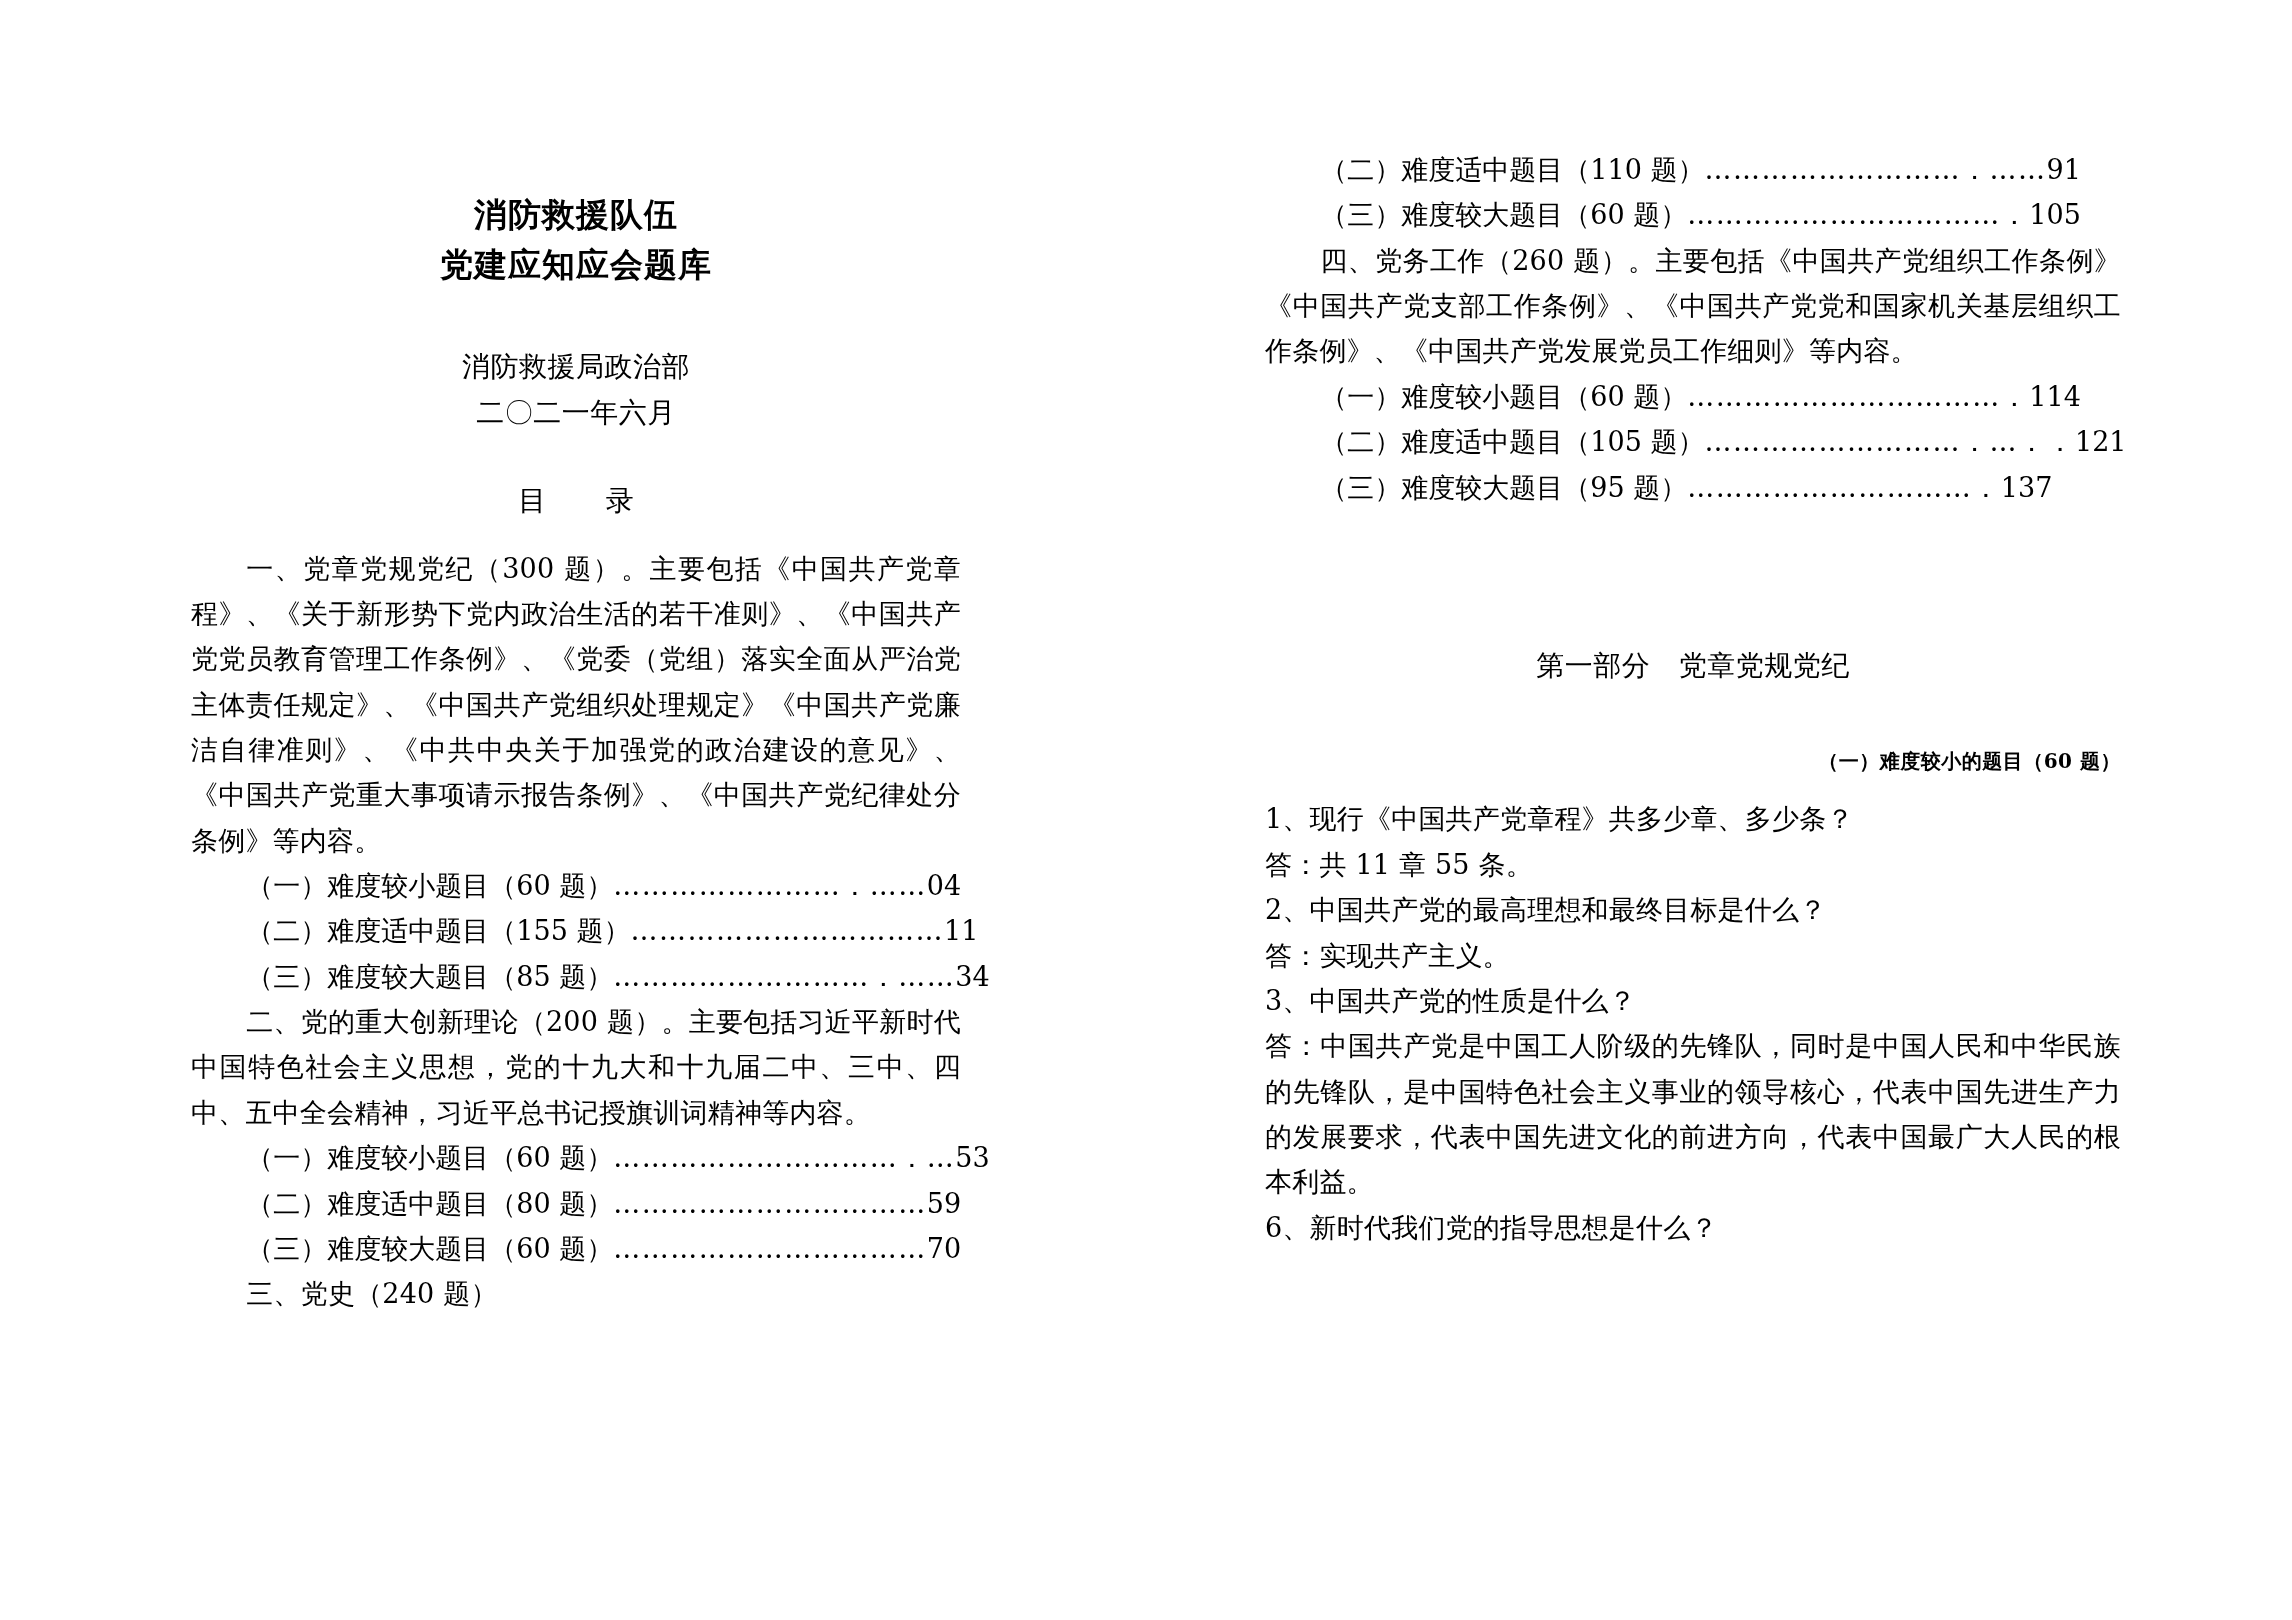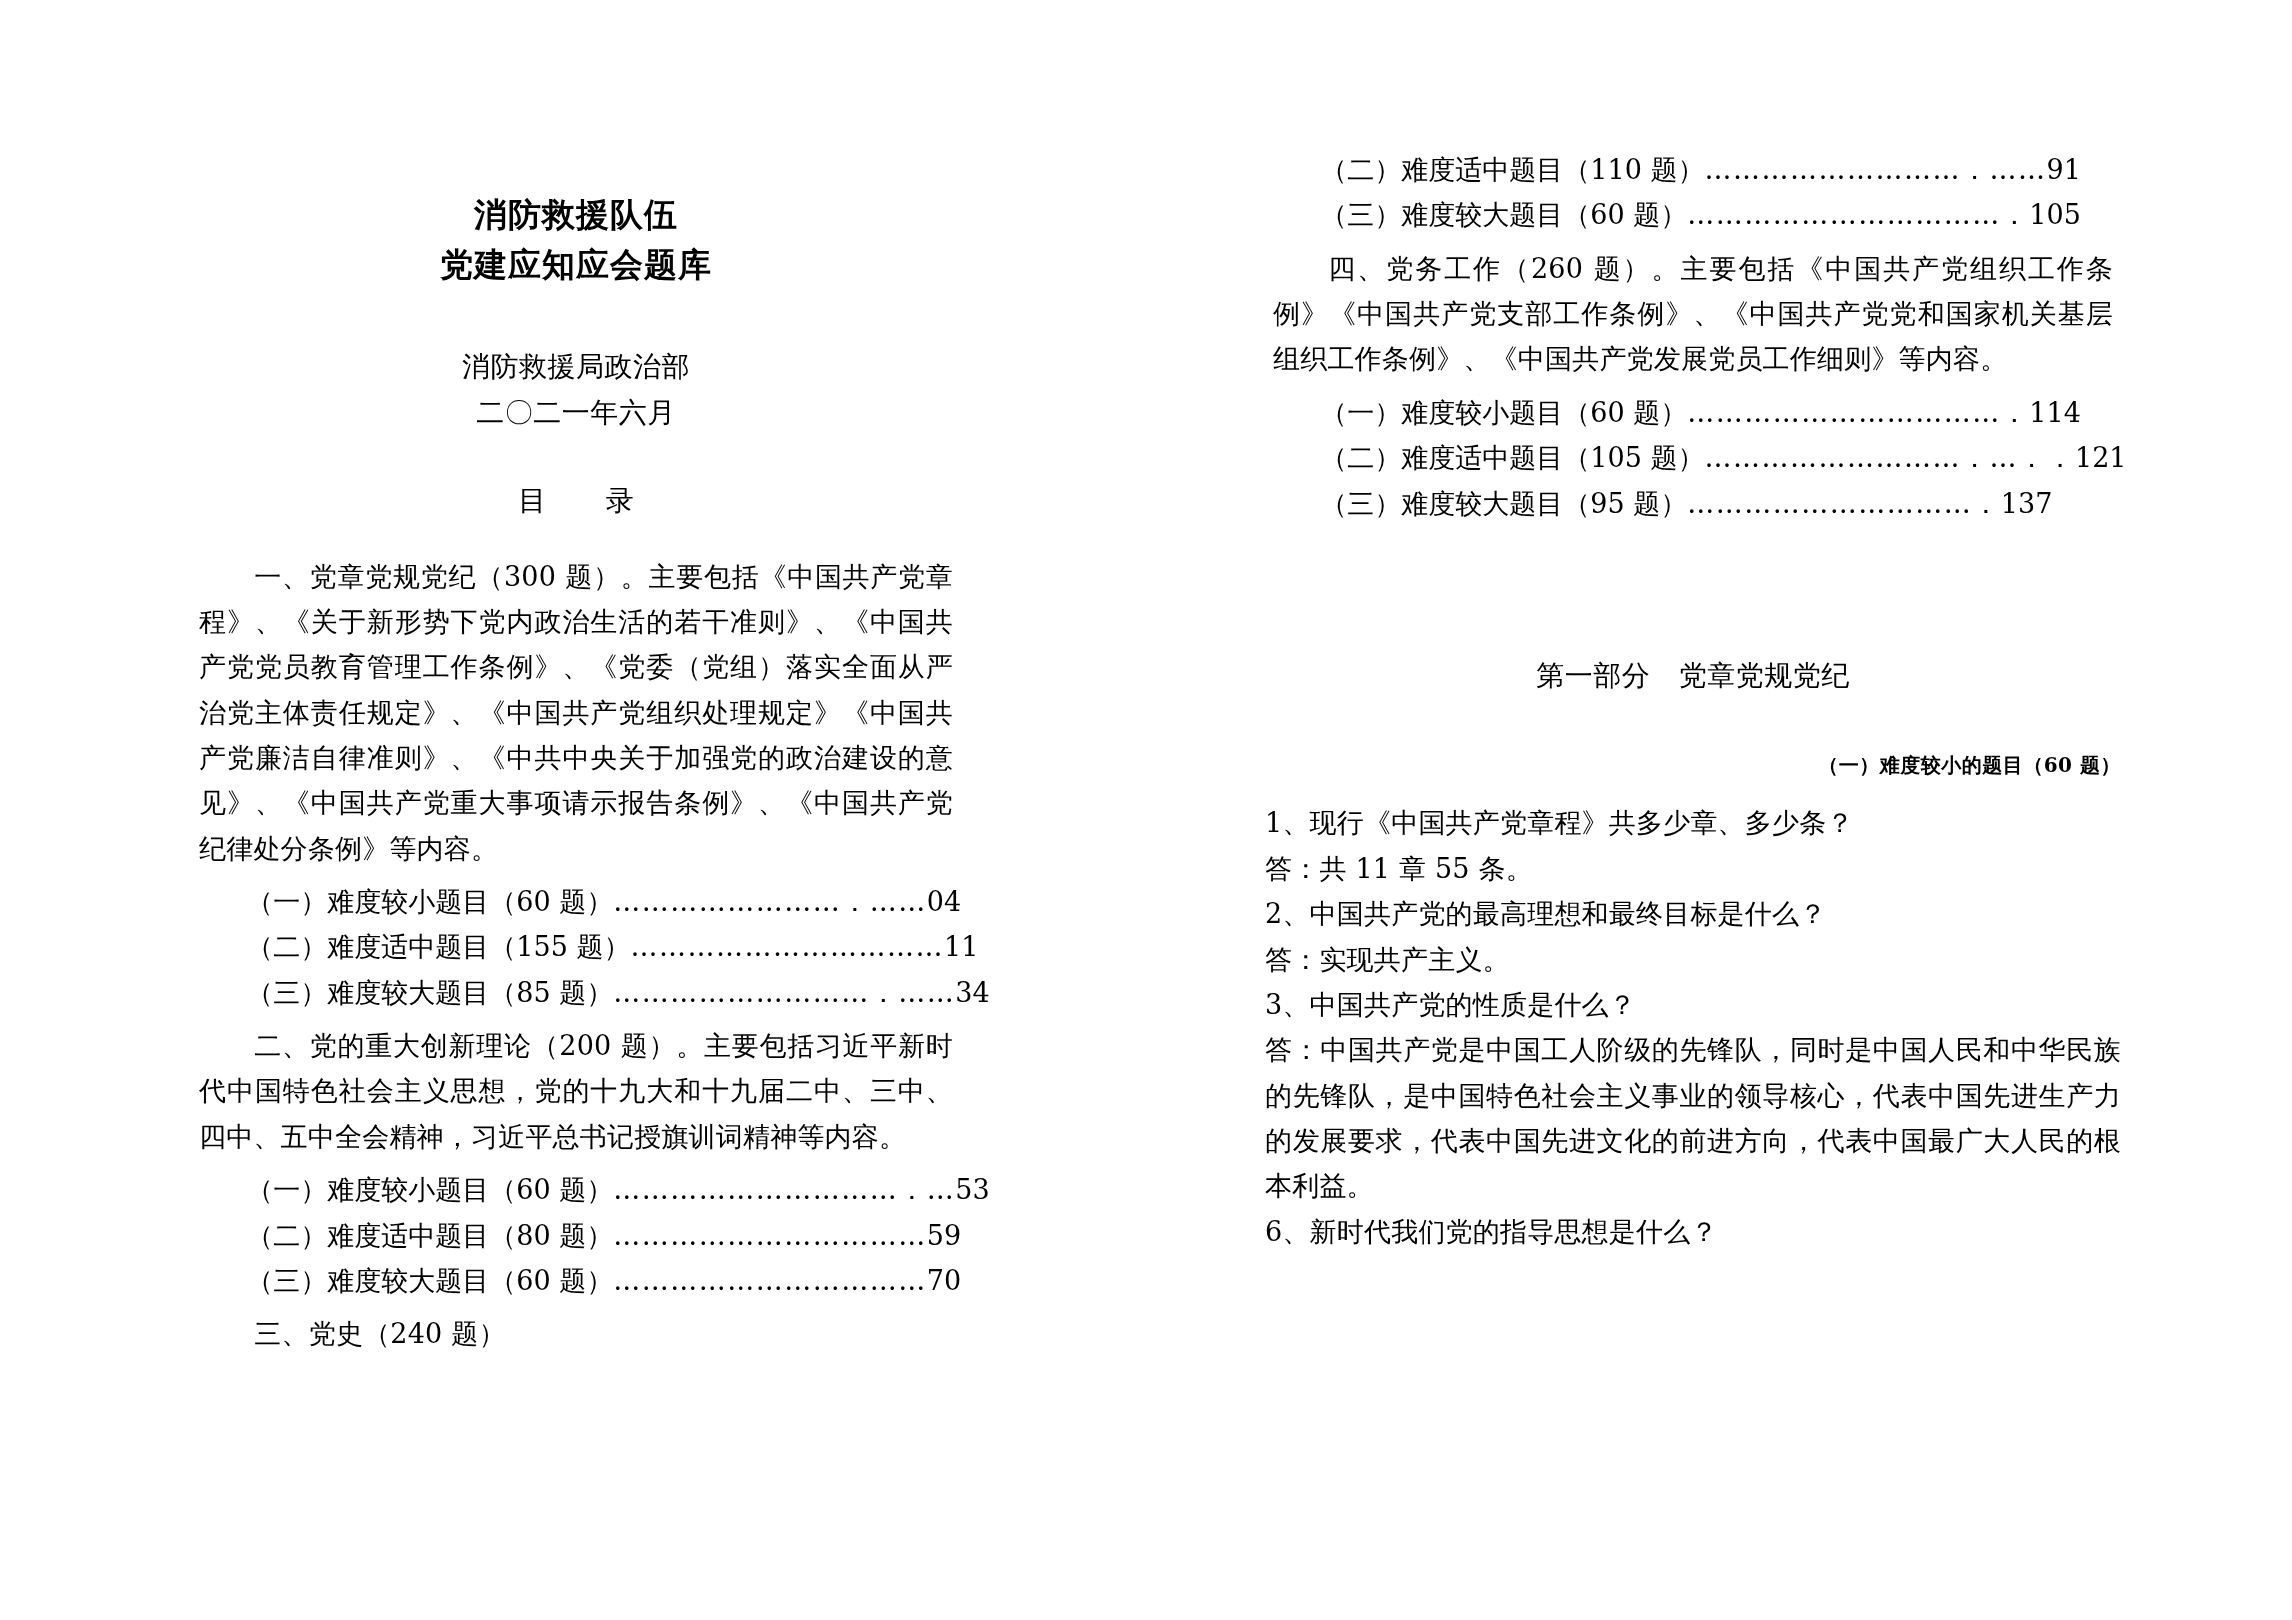--- a/index.html
+++ b/index.html
@@ -66,21 +66,21 @@
     letter-spacing: 15.7px;
     padding-left: 15.7px;
   }
 
   
   .para {
     font-size: 27px;
     line-height: 1.68;
     text-align: justify;
     text-justify: inter-ideograph;
-    margin: 8px;
+    margin: 0;
     letter-spacing: 0.2px;
   }
   .para.indent { text-indent: 2.05em; }
 
   .toc-line {
     font-size: 27px;
     line-height: 1.68;
     margin: 0;
     white-space: nowrap;
     padding-left: 2.05em;
@@ -88,21 +88,21 @@
   .toc-line .label { }
   .toc-line .dots {
     letter-spacing: 1.5px;
   }
   .toc-line .pg { }
 
   
   .part-heading {
     text-align: center;
     font-size: 28px;
-    margin: 6px;
+    margin: 12px;
     letter-spacing: 0.5px;
   }
   .part-spacer-top { height: 125px; }
   .part-spacer-bottom { height: 51px; }
 
   .sub-heading {
     text-align: right;
     font-size: 20px;
     font-weight: bold;
     margin: 0;

